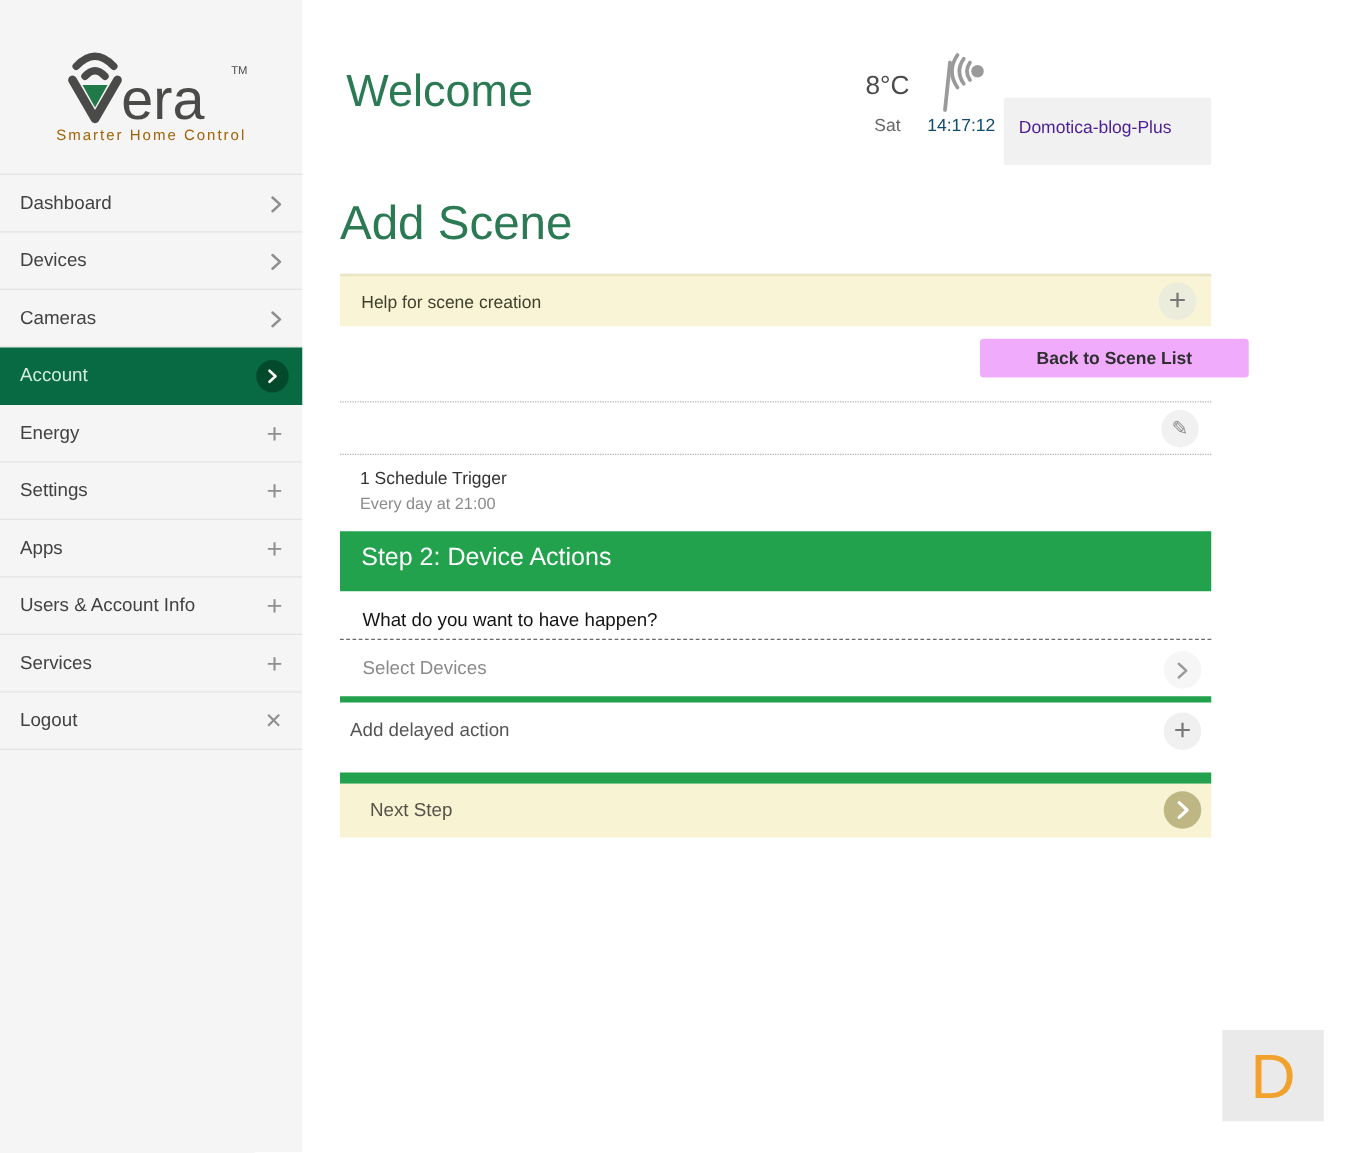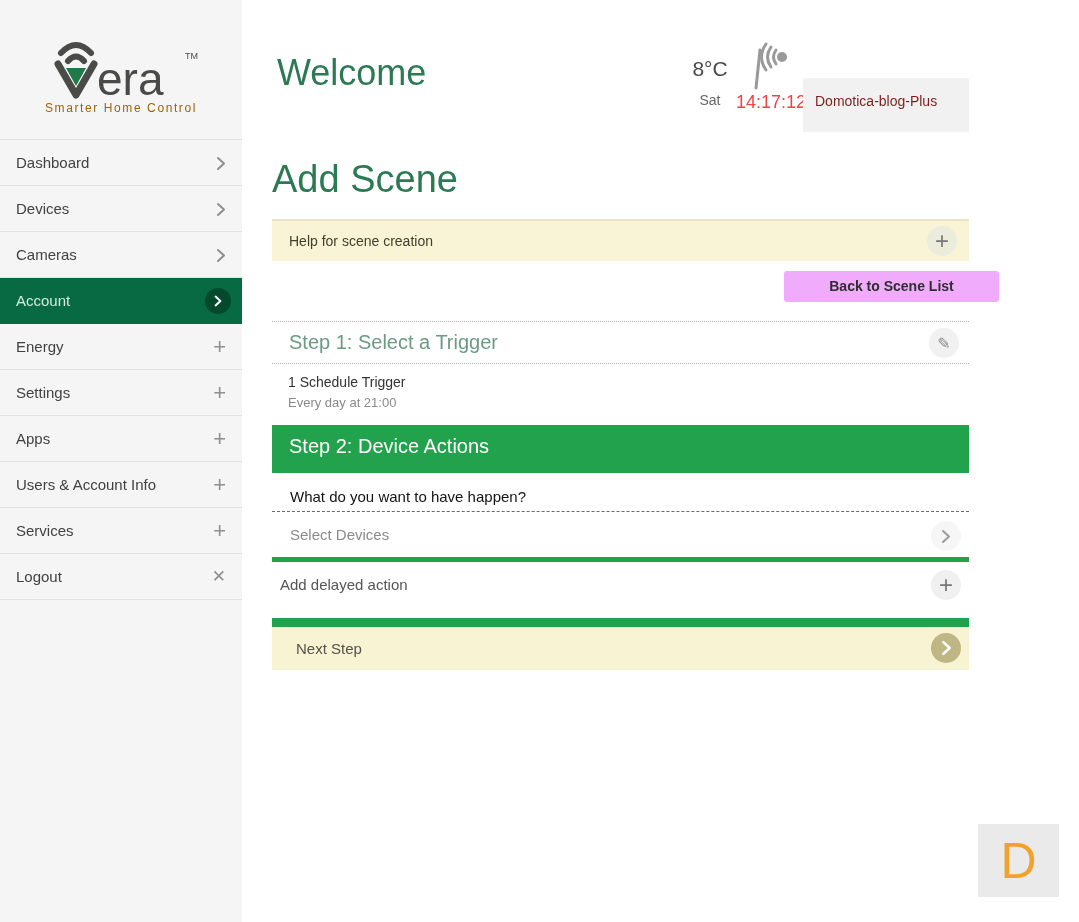--- a/index.html
+++ b/index.html
@@ -19,22 +19,22 @@
   .plus-glyph { font-size:22px; font-weight:400; color:#8f8f8f; }
   .x-glyph { font-size:17px; color:#8f8f8f; }
 
   
   .main { position:absolute; left:242px; top:0; right:0; bottom:0; background:#ffffff; }
   .welcome { position:absolute; left:35px; top:52px; font-size:36px; font-weight:300; color:#2b7a54; }
 
   .hdr-temp { position:absolute; left:446px; top:57px; width:44px; text-align:center; font-size:21px; color:#4a4a4a; font-weight:300; }
   .hdr-day  { position:absolute; left:446px; top:92px; width:44px; text-align:center; font-size:14px; color:#666; }
   .hdr-wind { position:absolute; left:505px; top:42px; width:44px; height:50px; }
-  .hdr-time { position:absolute; left:494px; top:92px; width:66px; text-align:center; font-size:18px; color:#ef4444; }
-  .hdr-box  { position:absolute; left:561px; top:78px; width:166px; height:54px; background:#f1f1f1; border-radius:2px; line-height:46px; padding-left:12px; font-size:14px; color:#7f1d1d; cursor:pointer; }
+  .hdr-time { position:absolute; left:494px; top:92px; width:66px; text-align:center; font-size:14px; color:#0c4a6e; }
+  .hdr-box  { position:absolute; left:561px; top:78px; width:166px; height:54px; background:#f1f1f1; border-radius:2px; line-height:46px; padding-left:12px; font-size:14px; color:#4c1d95; cursor:pointer; }
 
   .content { position:absolute; left:30px; top:0; width:697px; }
   .add-scene { position:absolute; left:0; top:158px; font-size:38px; font-weight:300; color:#2b7a54; }
 
   .row { position:absolute; left:0; width:697px; }
   .help-bar { top:219px; height:42px; background:#f8f4d5; border-top:2px solid #e9e4c6; line-height:40px; padding-left:17px; font-size:14px; color:#40402f; cursor:pointer; }
   .circle-btn { position:absolute; width:30px; height:30px; border-radius:50%; display:flex; align-items:center; justify-content:center; cursor:pointer; }
   .help-bar .circle-btn { right:12px; top:5px; background:#ececdc; }
   .circle-btn .plus-glyph { font-size:24px; font-weight:300; color:#777; line-height:1; }
 
@@ -178,21 +178,20 @@
       <div class="row help-bar">
         <span>Help for scene creation</span>
         <span class="circle-btn">
             <span class="plus-glyph">+</span>
           </span>
       </div>
 
       <div class="back-btn">Back to Scene List</div>
 
       <div class="row step1">
-        <span>Step 1: Select a Trigger</span>
         <span class="circle-btn">
             <span class="pencil-glyph">✎</span>
           </span>
       </div>
       <div class="row trigger-line1">1 Schedule Trigger</div>
       <div class="row trigger-line2">Every day at 21:00</div>
 
       <div class="row step2-bar">
         <span>Step 2: Device Actions</span>
       </div>

